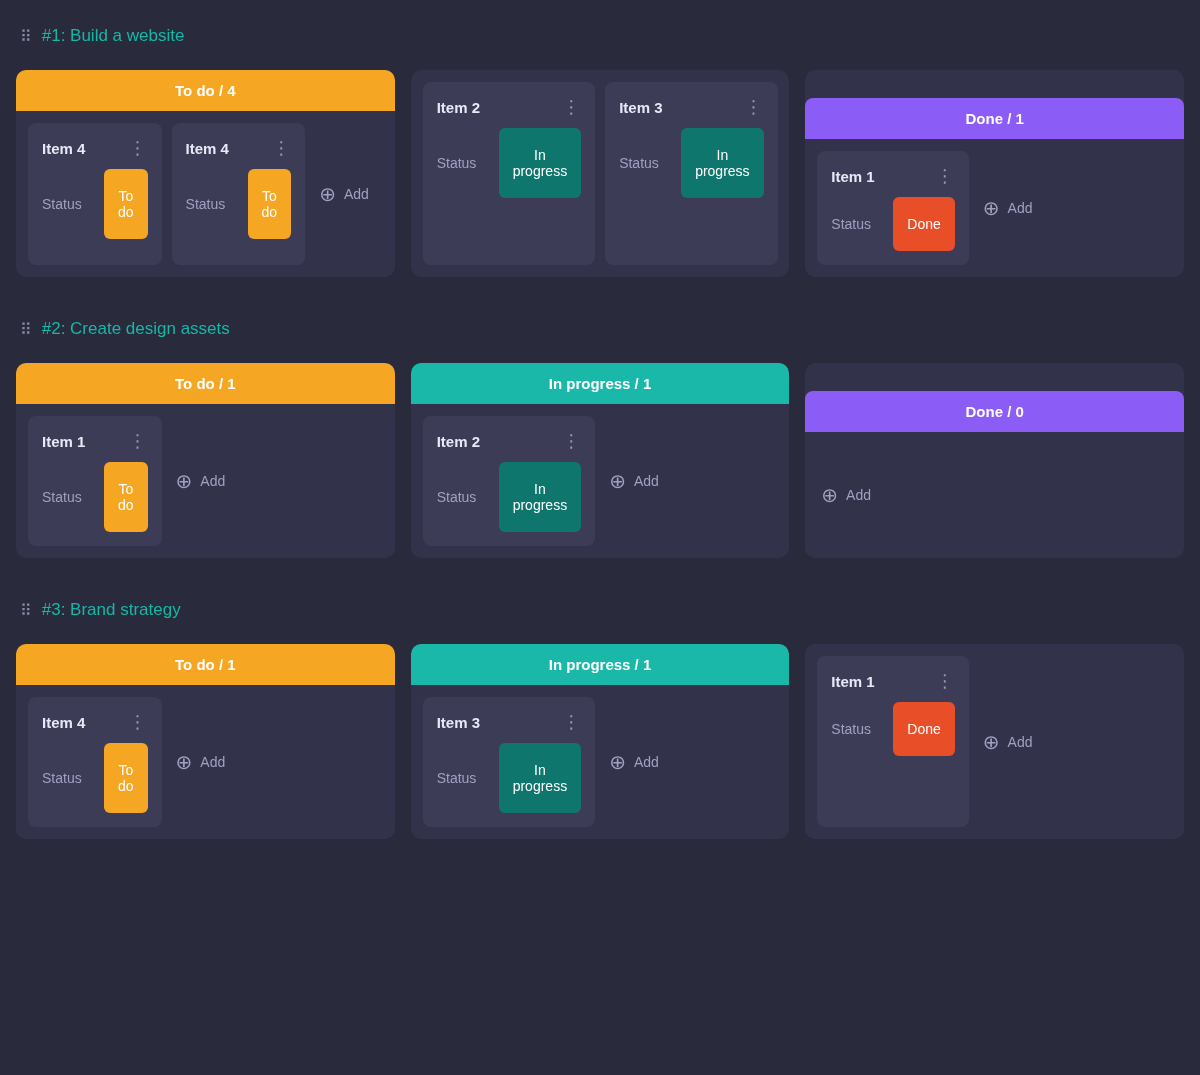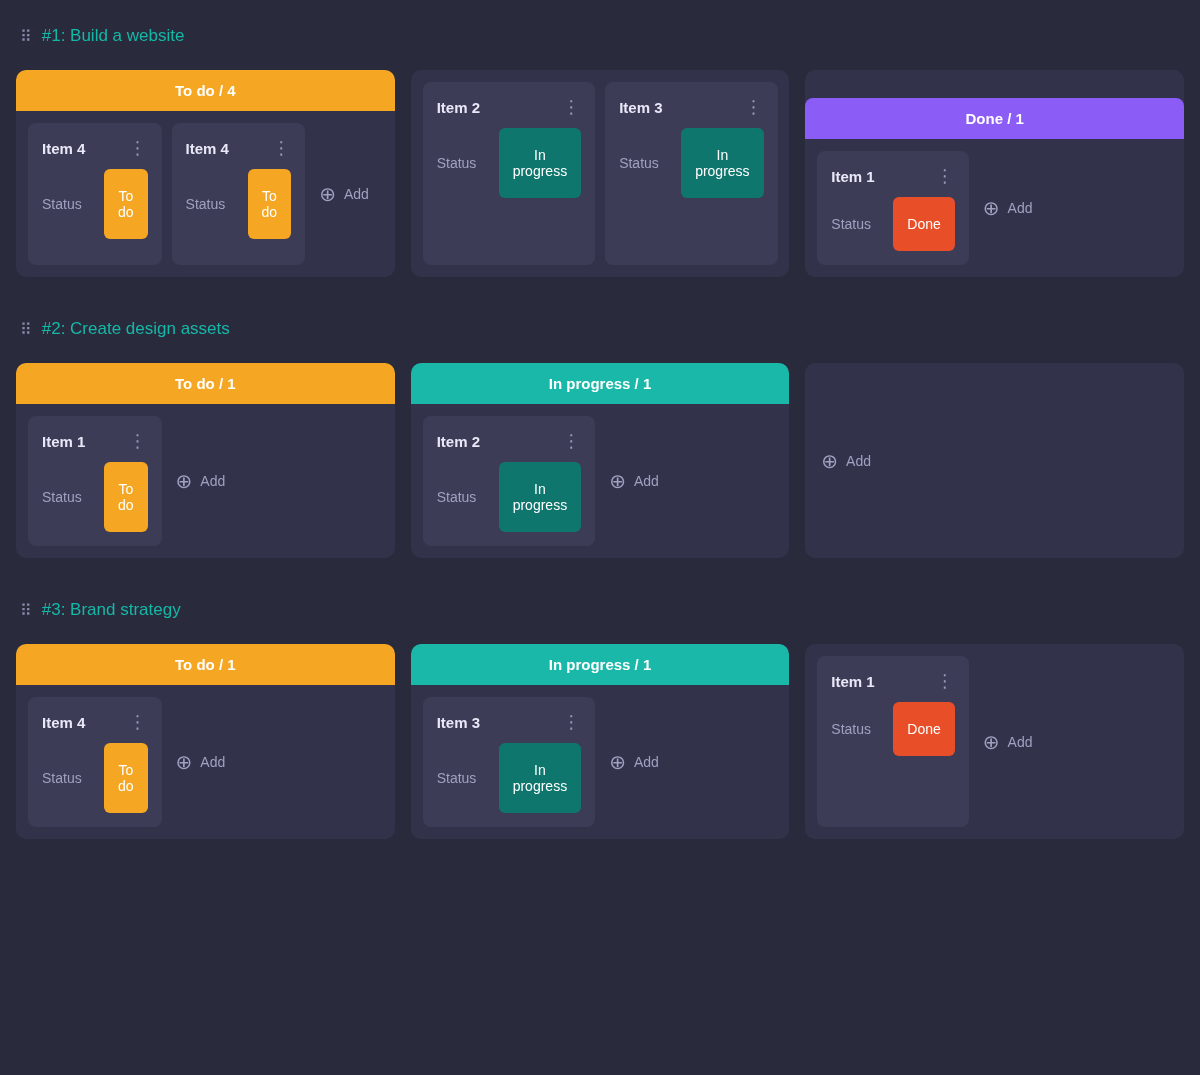--- a/index.html
+++ b/index.html
@@ -273,20 +273,21 @@
                 <span class="status-badge inprogress">In progress</span>
               </div>
             </div>
             <button class="add-button">
               <span class="add-circle-icon">⊕</span>
               <span>Add</span>
             </button>
           </div>
         </div>
         <div class="column">
+          <div class="column-header done">Done / 0</div>
           <div class="column-body">
             <button class="add-button">
               <span class="add-circle-icon">⊕</span>
               <span>Add</span>
             </button>
           </div>
         </div>
       </div>
     </div>
     <div class="project-group">

